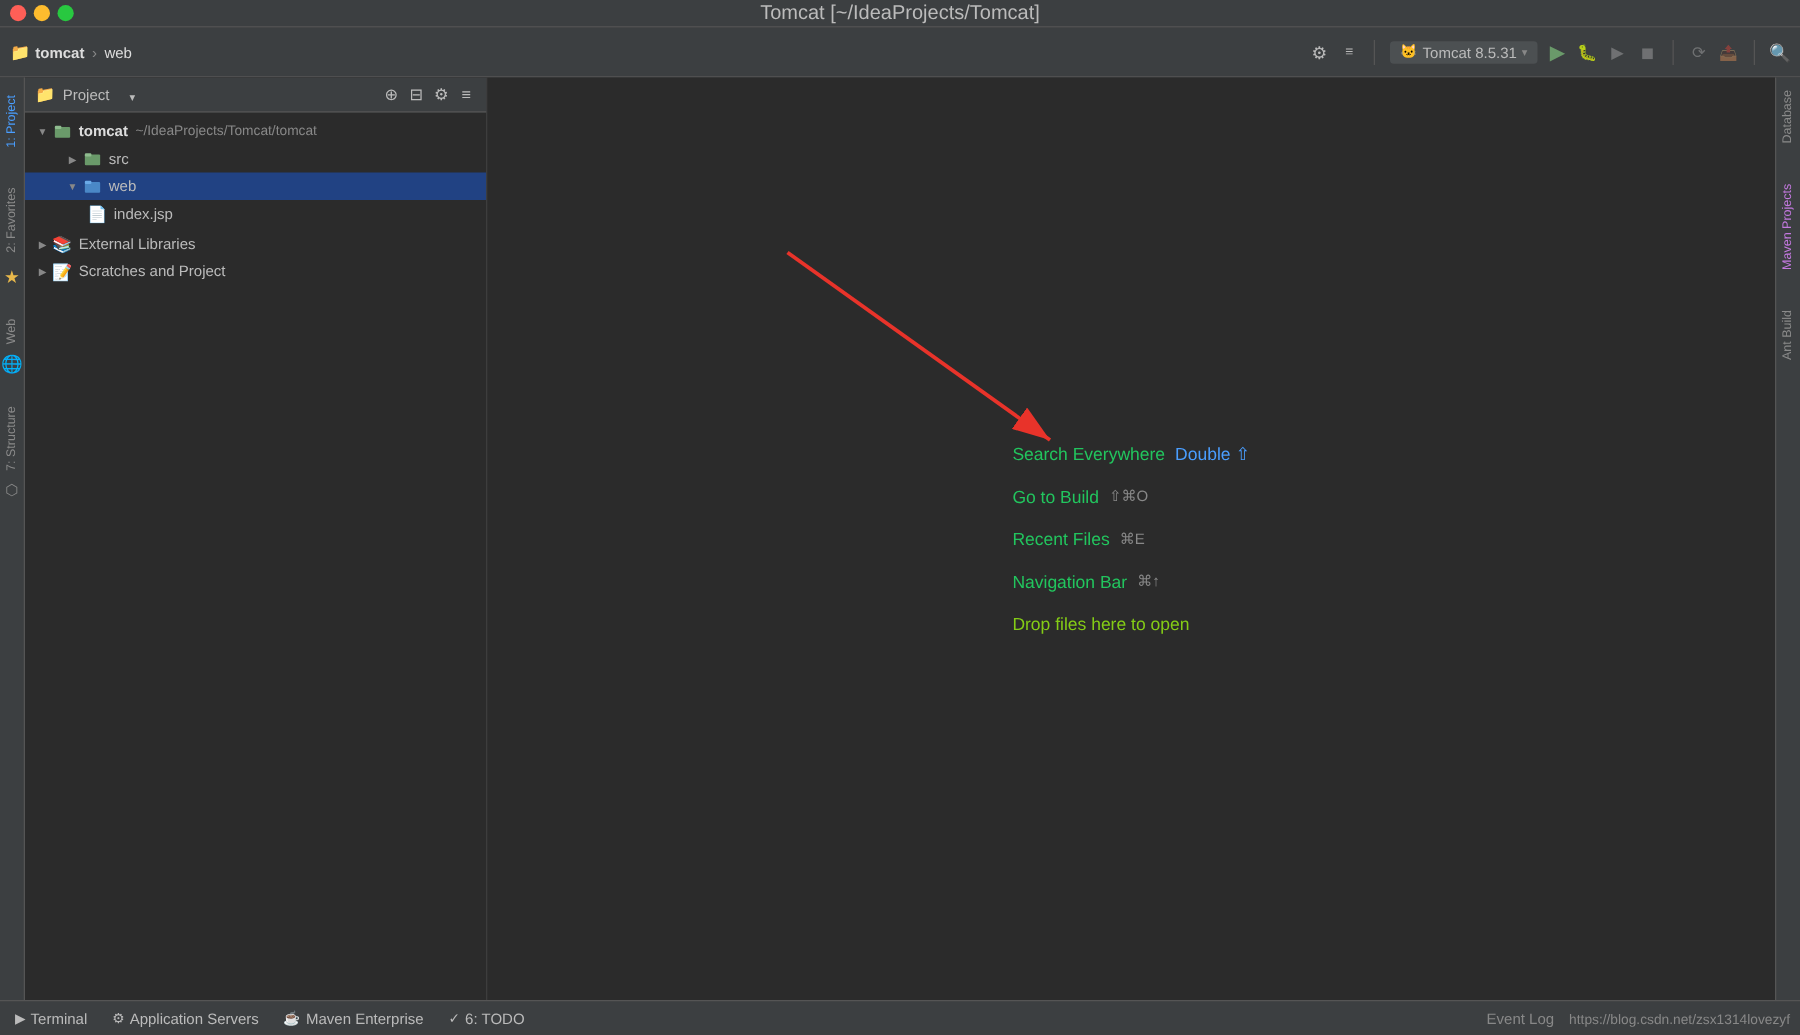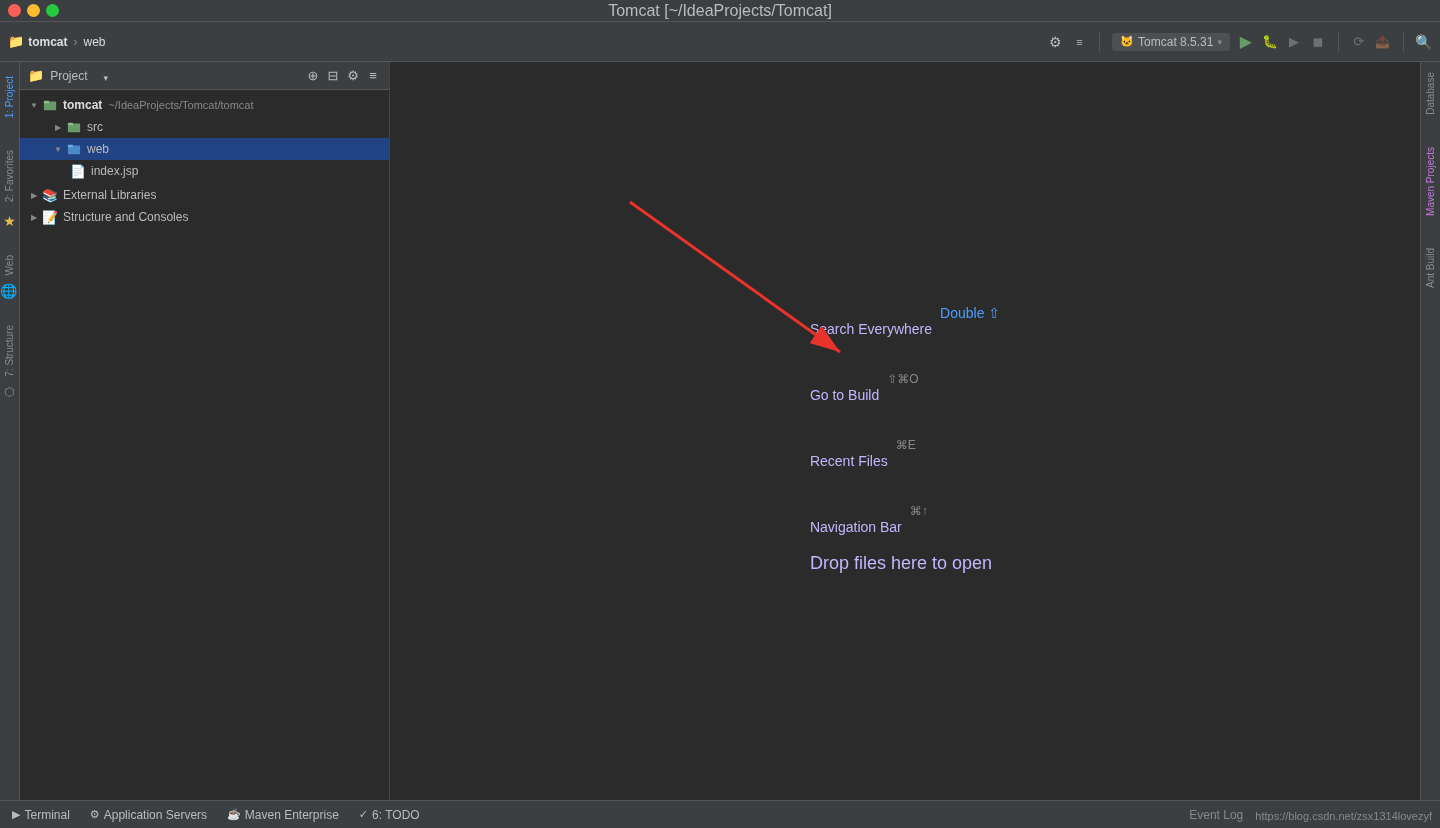--- a/index.html
+++ b/index.html
@@ -219,26 +219,25 @@
       align-items: center;
       gap: 8px;
       font-size: 14px;
       color: #777;
     }
     .hint-key {
       color: #4a9eff;
       font-size: 14px;
     }
     .hint-text {
-      color: #c4b5fd;
-      margin-top: 32px;
+      color: #22c55e;
     }
     .drop-hint {
-      color: #c4b5fd;
-      font-size: 18px;
+      color: #84cc16;
+      font-size: 14px;
     }
 
     
     .right-strip {
       width: 20px;
       background: #3c3f41;
       display: flex;
       flex-direction: column;
       align-items: center;
       border-left: 1px solid #555;
@@ -413,21 +412,21 @@
 
       <div class="tree-item" style="margin-top:2px;">
         <span class="arrow collapsed"></span>
         <span class="folder-icon" style="font-size:13px;">📚</span>
         <span class="tree-label">External Libraries</span>
       </div>
 
       <div class="tree-item">
         <span class="arrow collapsed"></span>
         <span class="folder-icon" style="font-size:13px;">📝</span>
-        <span class="tree-label">Structure and Consoles</span>
+        <span class="tree-label">Scratches and Project</span>
       </div>
 
     </div>
   </div>
 
   <div class="editor-area">
 
     <div style="position:absolute; top:50px; left:60px; pointer-events:none; z-index:10;">
       <svg width="430" height="260" viewBox="0 0 430 260">
         <defs>

